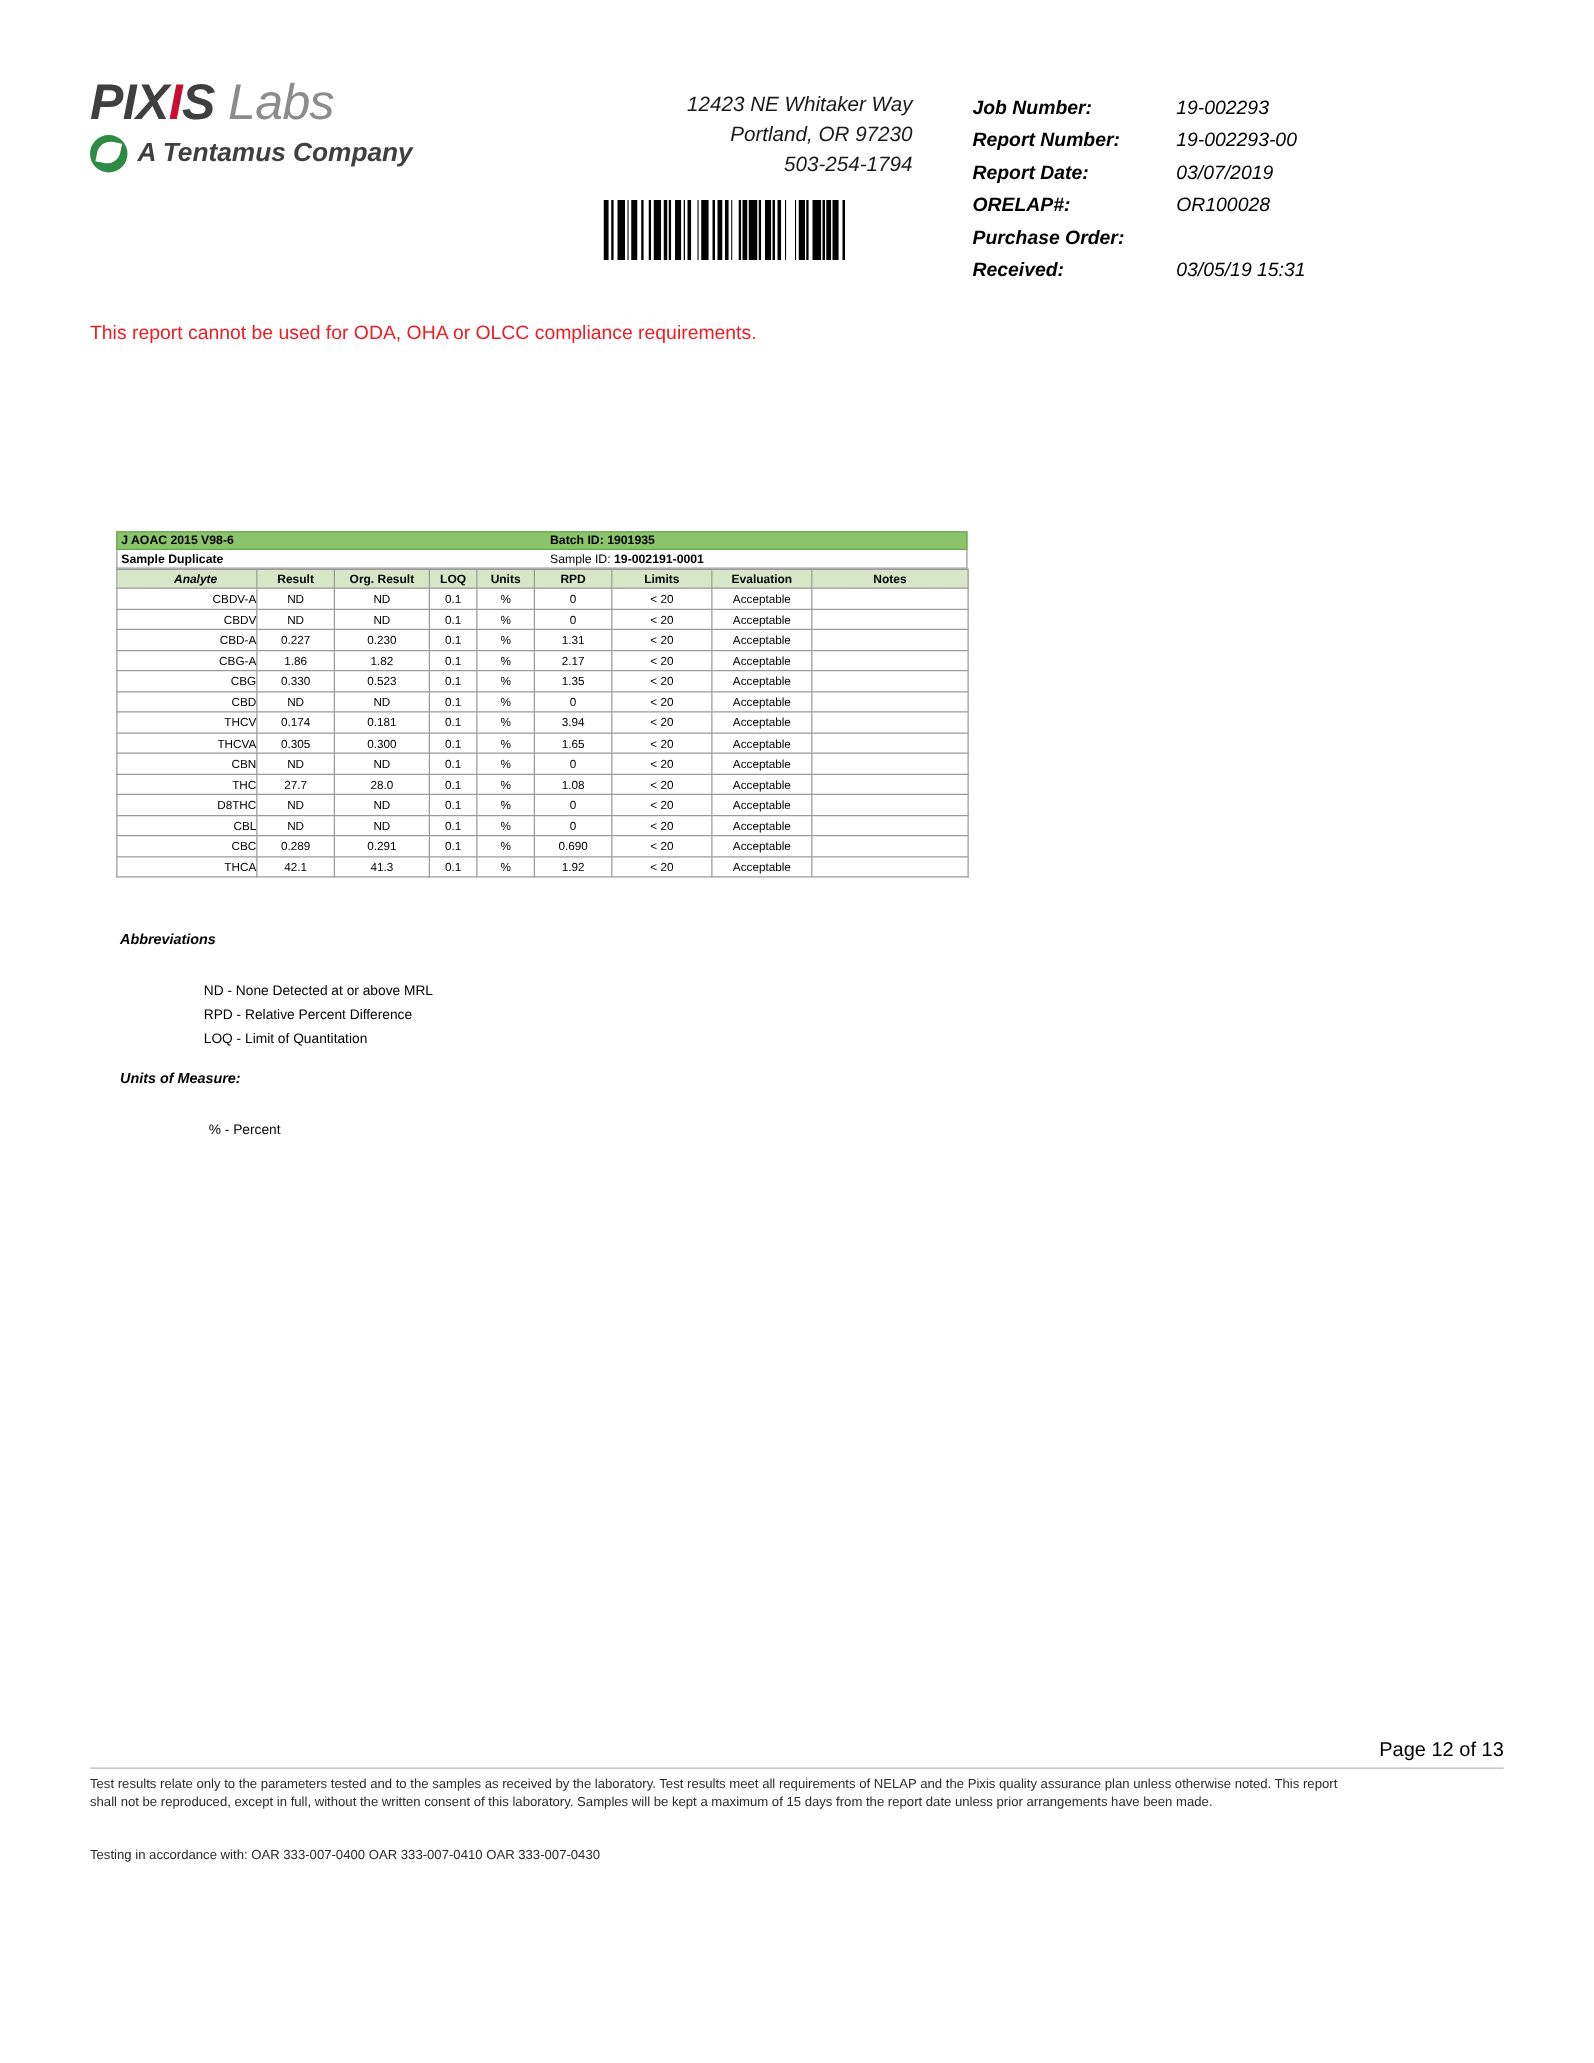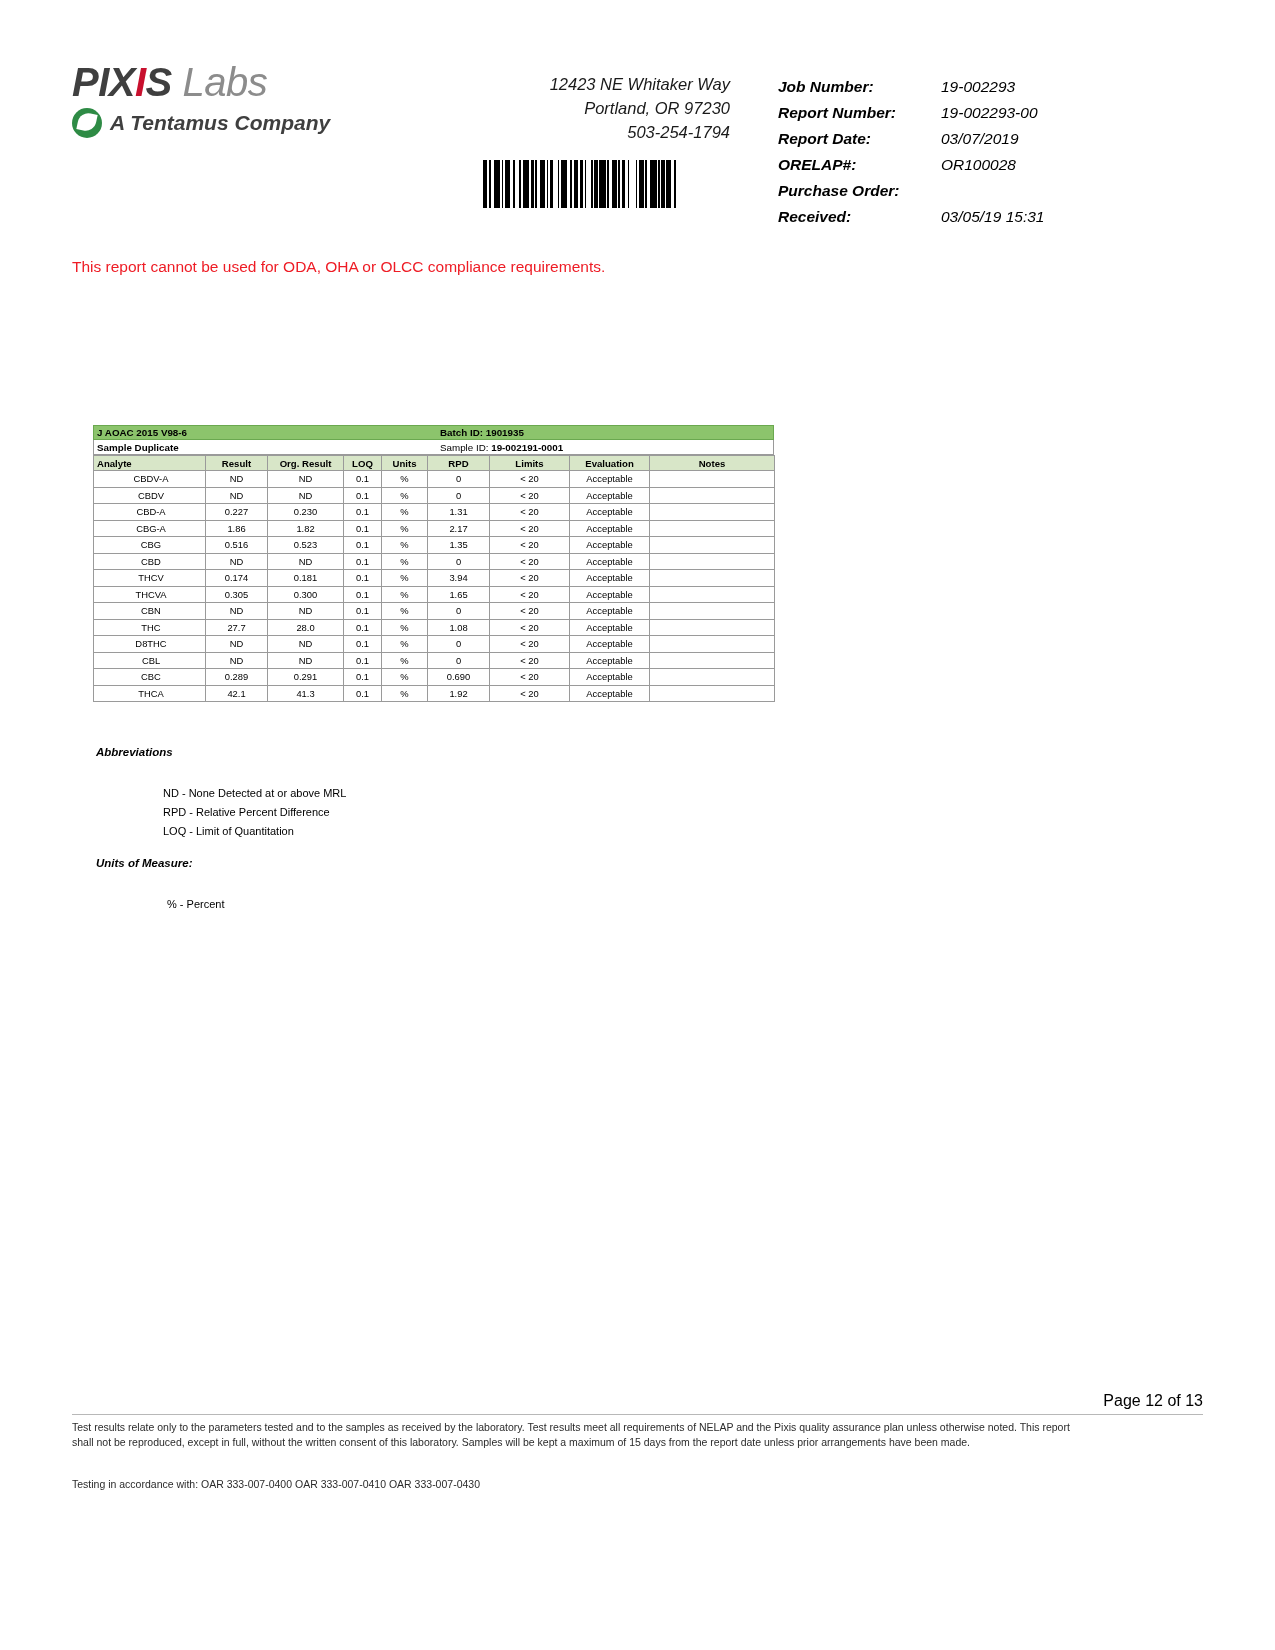--- a/index.html
+++ b/index.html
@@ -188,29 +188,29 @@
   }
   table.rt th {
     background: #d8e6c8;
     border: 1px solid #9a9a9a;
     font-size: 9.6px;
     font-weight: bold;
     height: 15px;
     padding: 0;
     text-align: center;
   }
-  table.rt th.left { text-align: left; padding-left: 3px; }
+  table.rt th.left { text-align: center; padding-left: 14px; font-style: italic; }
   table.rt td {
     border: 1px solid #9a9a9a;
     font-size: 9.4px;
     height: 16.5px;
     padding: 0;
     text-align: center;
   }
-  table.rt td.analyte { text-align: center; padding-left: 3px; }
+  table.rt td.analyte { text-align: right; padding-left: 3px; }
   table.rt td.notes { border-left: 1px solid #9a9a9a; }
 
   
   .abbr-title {
     position: absolute;
     left: 96px;
     top: 746px;
     font-size: 11.5px;
     font-weight: bold;
     font-style: italic;
@@ -471,21 +471,21 @@
             <td>1.82</td>
             <td>0.1</td>
             <td>%</td>
             <td>2.17</td>
             <td>&lt; 20</td>
             <td>Acceptable</td>
             <td class="notes"></td>
           </tr>
           <tr>
             <td class="analyte">CBG</td>
-            <td>0.516</td>
+            <td>0.330</td>
             <td>0.523</td>
             <td>0.1</td>
             <td>%</td>
             <td>1.35</td>
             <td>&lt; 20</td>
             <td>Acceptable</td>
             <td class="notes"></td>
           </tr>
           <tr>
             <td class="analyte">CBD</td>

